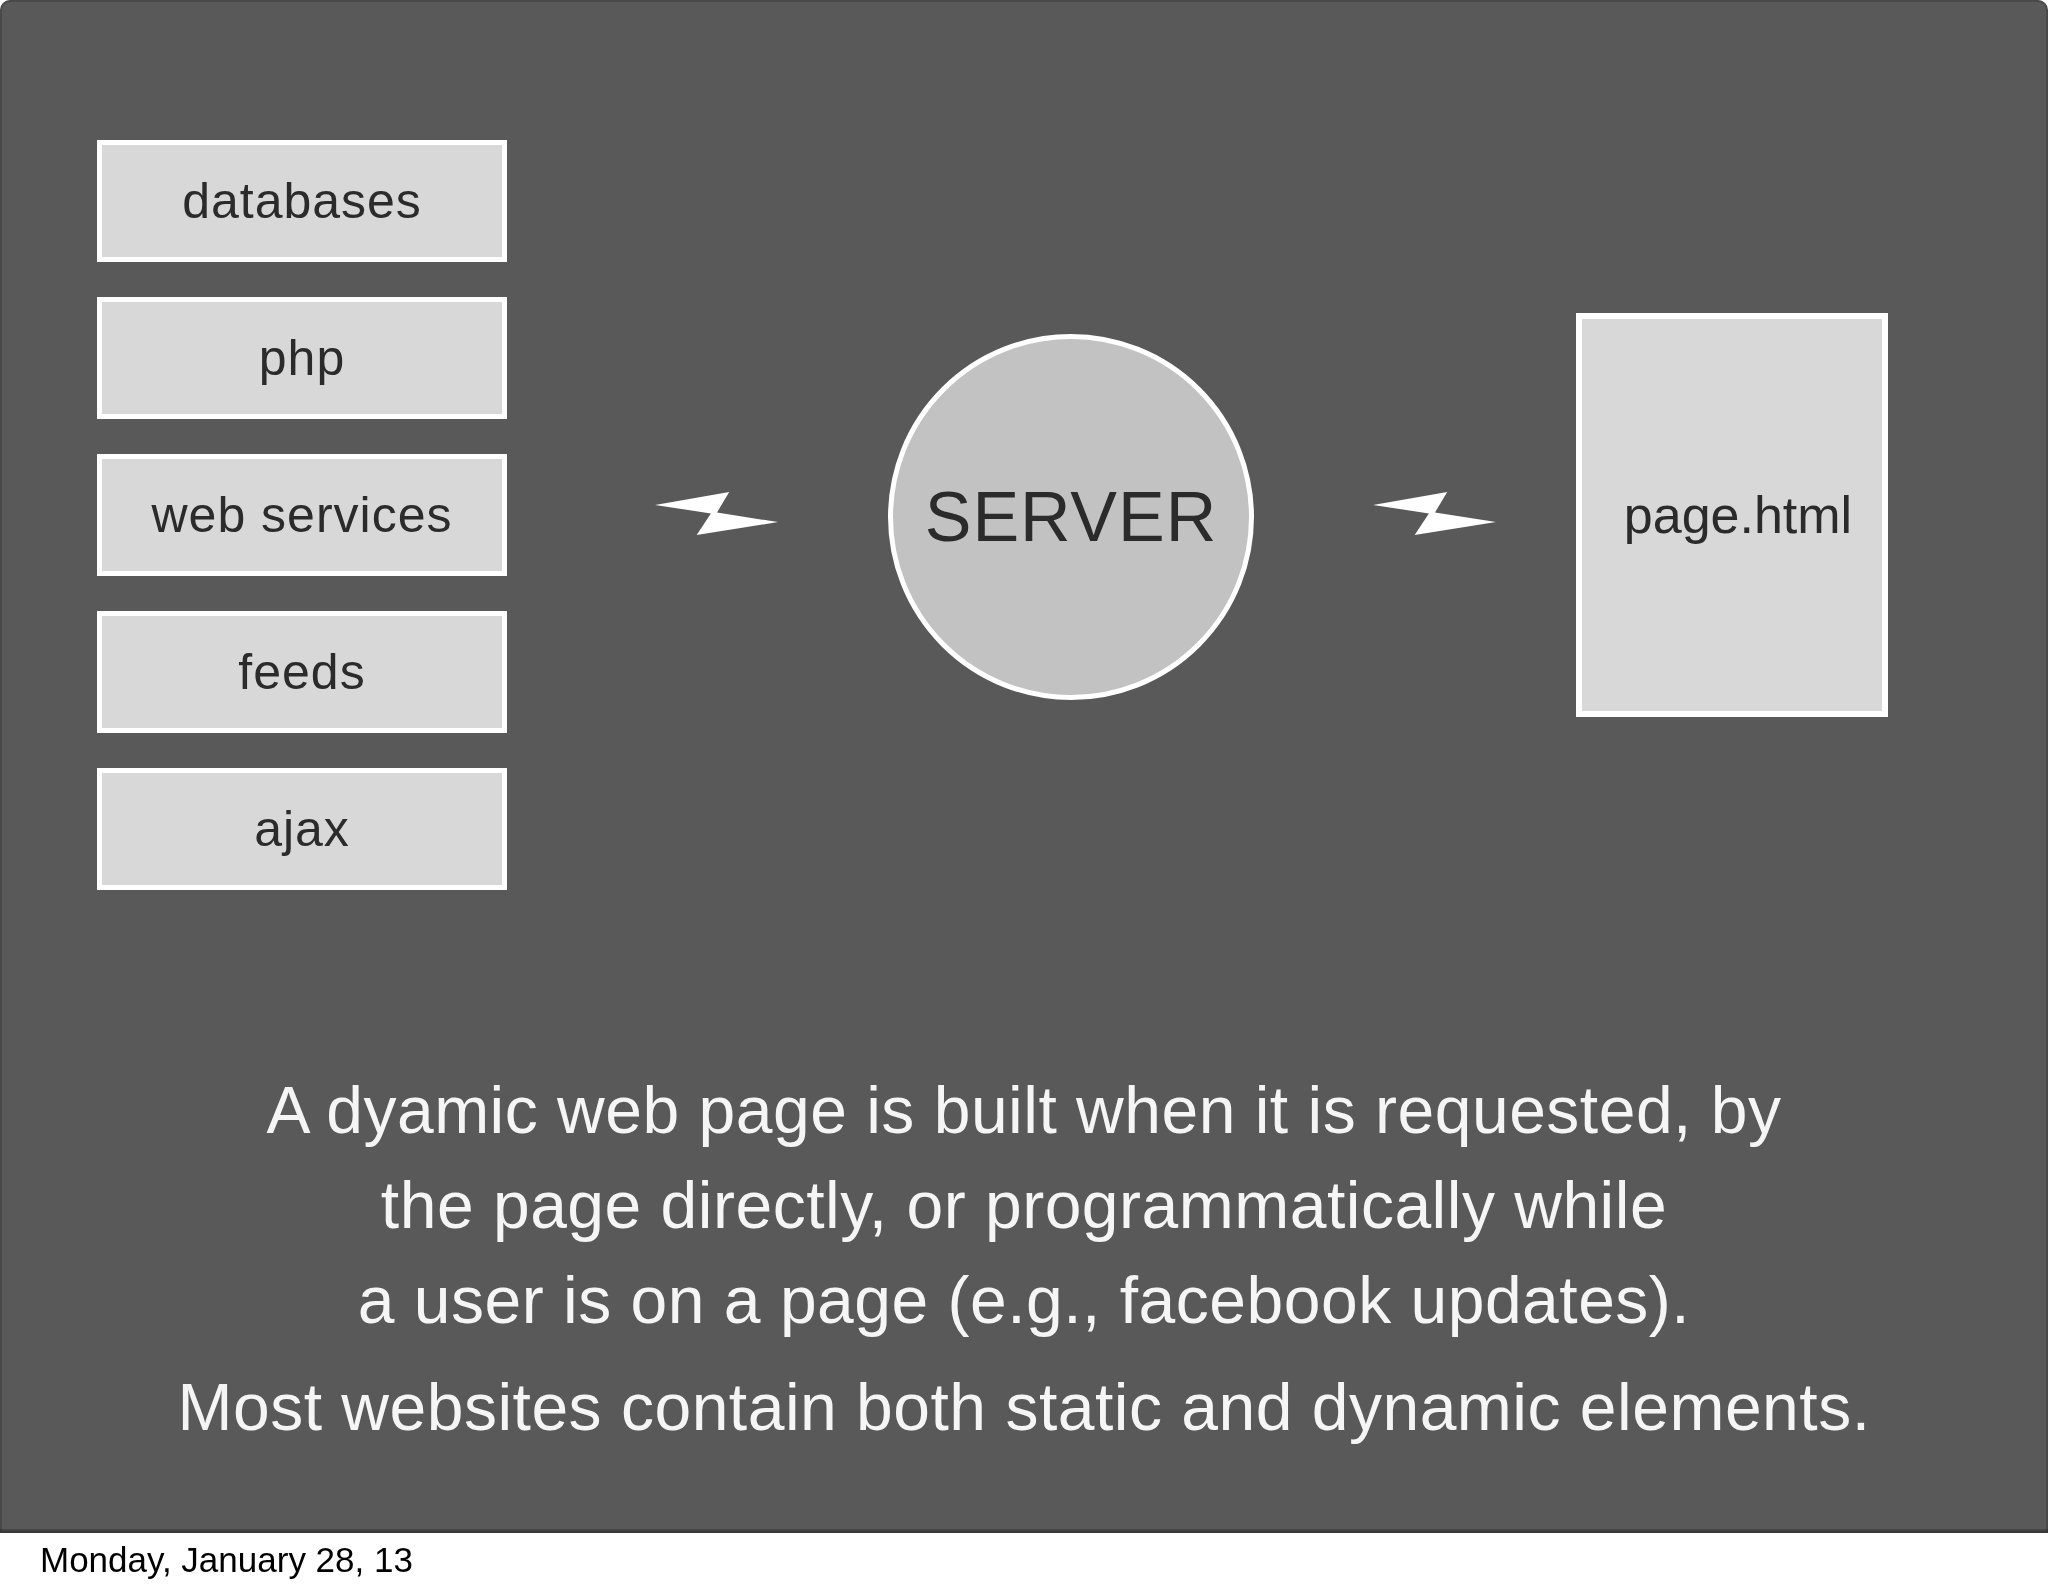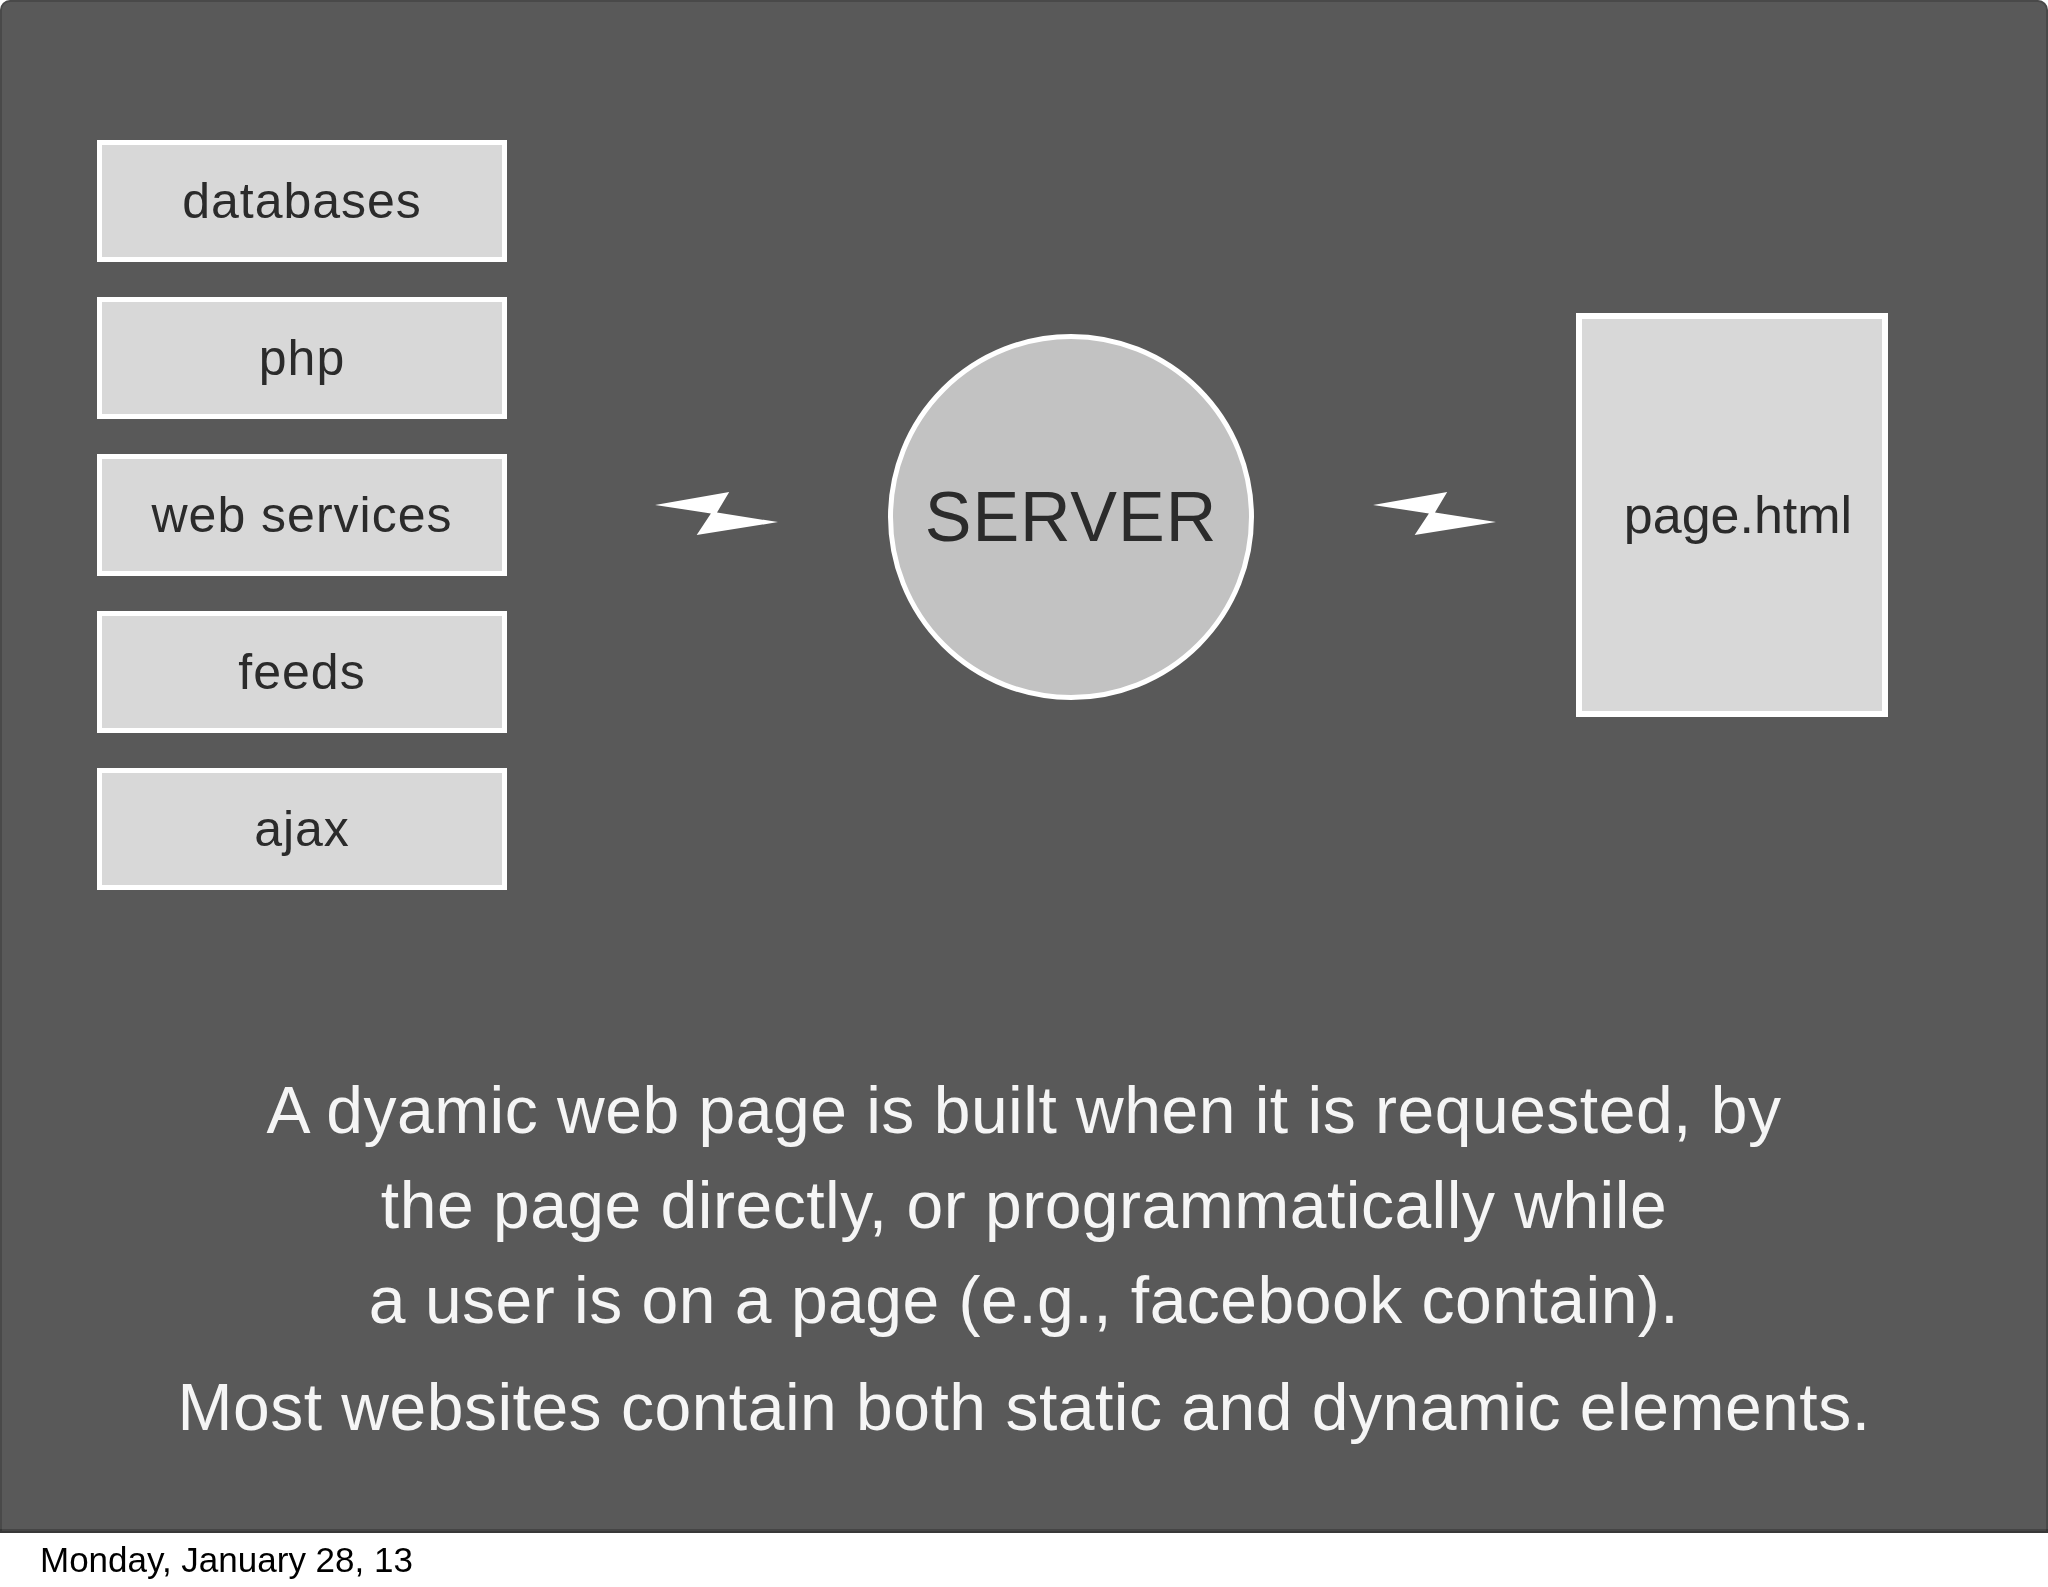--- a/index.html
+++ b/index.html
@@ -169,21 +169,21 @@
       </svg>
     </div>
 
     <div class="page-box">
       <span>page.html</span>
     </div>
 
     <div class="paragraph">
       <div>A dyamic web page is built when it is requested, by</div>
       <div>the page directly, or programmatically while</div>
-      <div>a user is on a page (e.g., facebook contain).</div>
+      <div>a user is on a page (e.g., facebook updates).</div>
     </div>
 
     <div class="closing-line">Most websites contain both static and dynamic elements.</div>
 
   </div>
 
   <div class="status-bar">
     <span>Monday, January 28, 13</span>
   </div>
 

